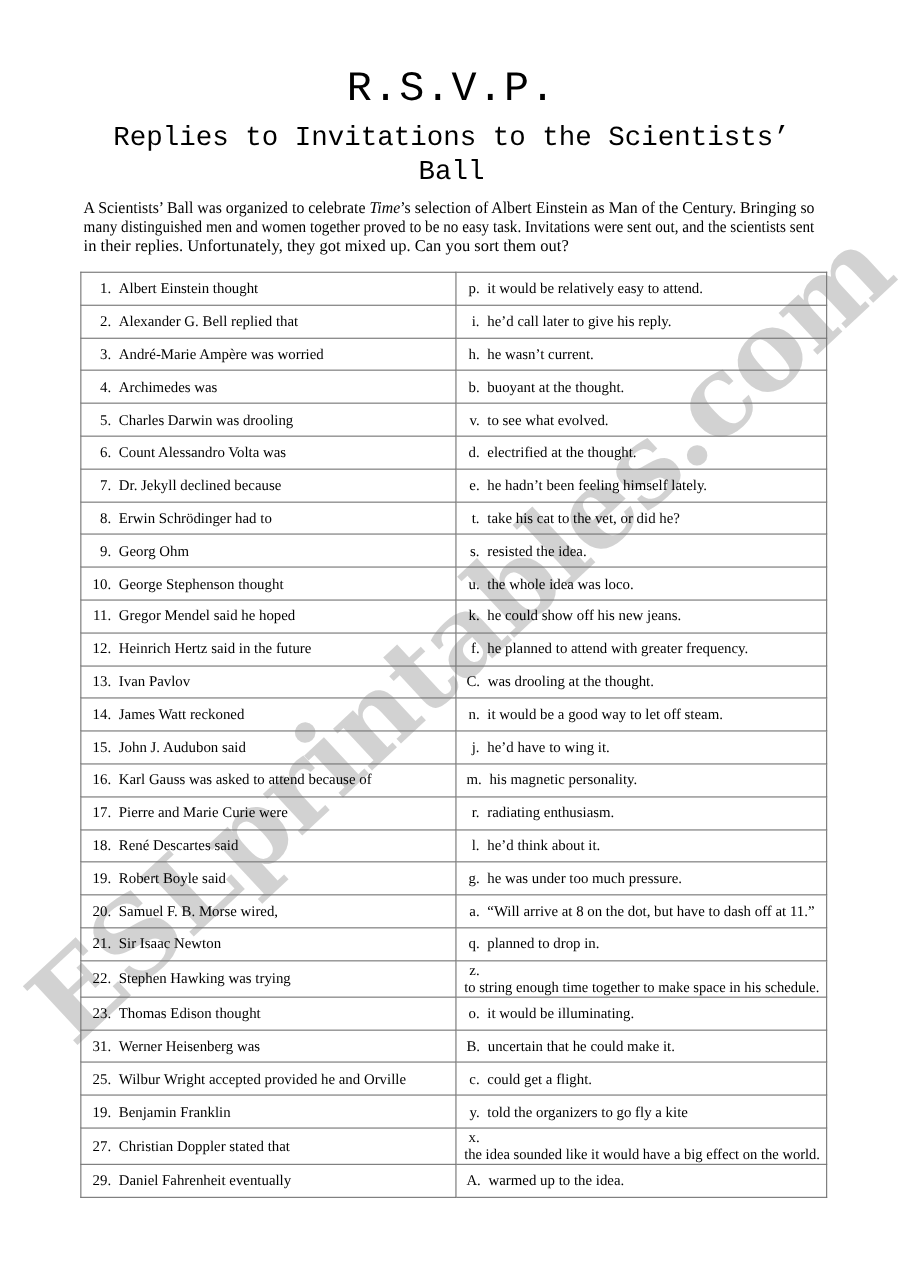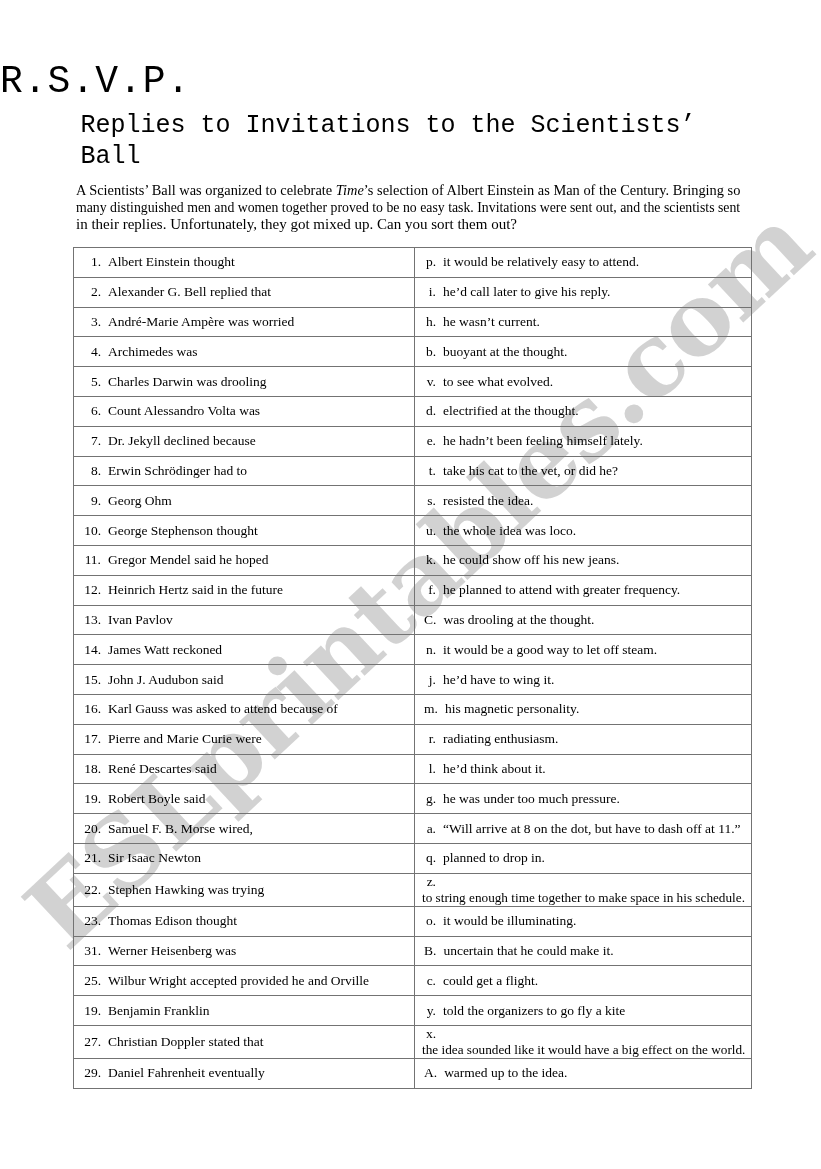--- a/index.html
+++ b/index.html
@@ -23,30 +23,31 @@
     color: #c8c8c8;
     opacity: 0.8;
     white-space: nowrap;
     z-index: 0;
     pointer-events: none;
   }
   .content { position: relative; z-index: 1; }
   .title {
     margin: 0;
     padding-top: 60px;
+    text-align: center;
     font-family: "Liberation Mono", "DejaVu Sans Mono", monospace;
     font-weight: normal;
     font-size: 38px;
     line-height: 44px;
     letter-spacing: 1px;
   }
   .subtitle {
     margin: 6px auto 0;
     width: 660px;
-    text-align: left;
+    text-align: center;
     font-family: "Liberation Mono", "DejaVu Sans Mono", monospace;
     font-size: 25px;
     line-height: 31px;
   }
   .intro {
     margin: 10px 0 0 76px;
     width: 670px;
     font-family: Liberation Serif, serif;
     font-size: 15px;
     line-height: 17px;

